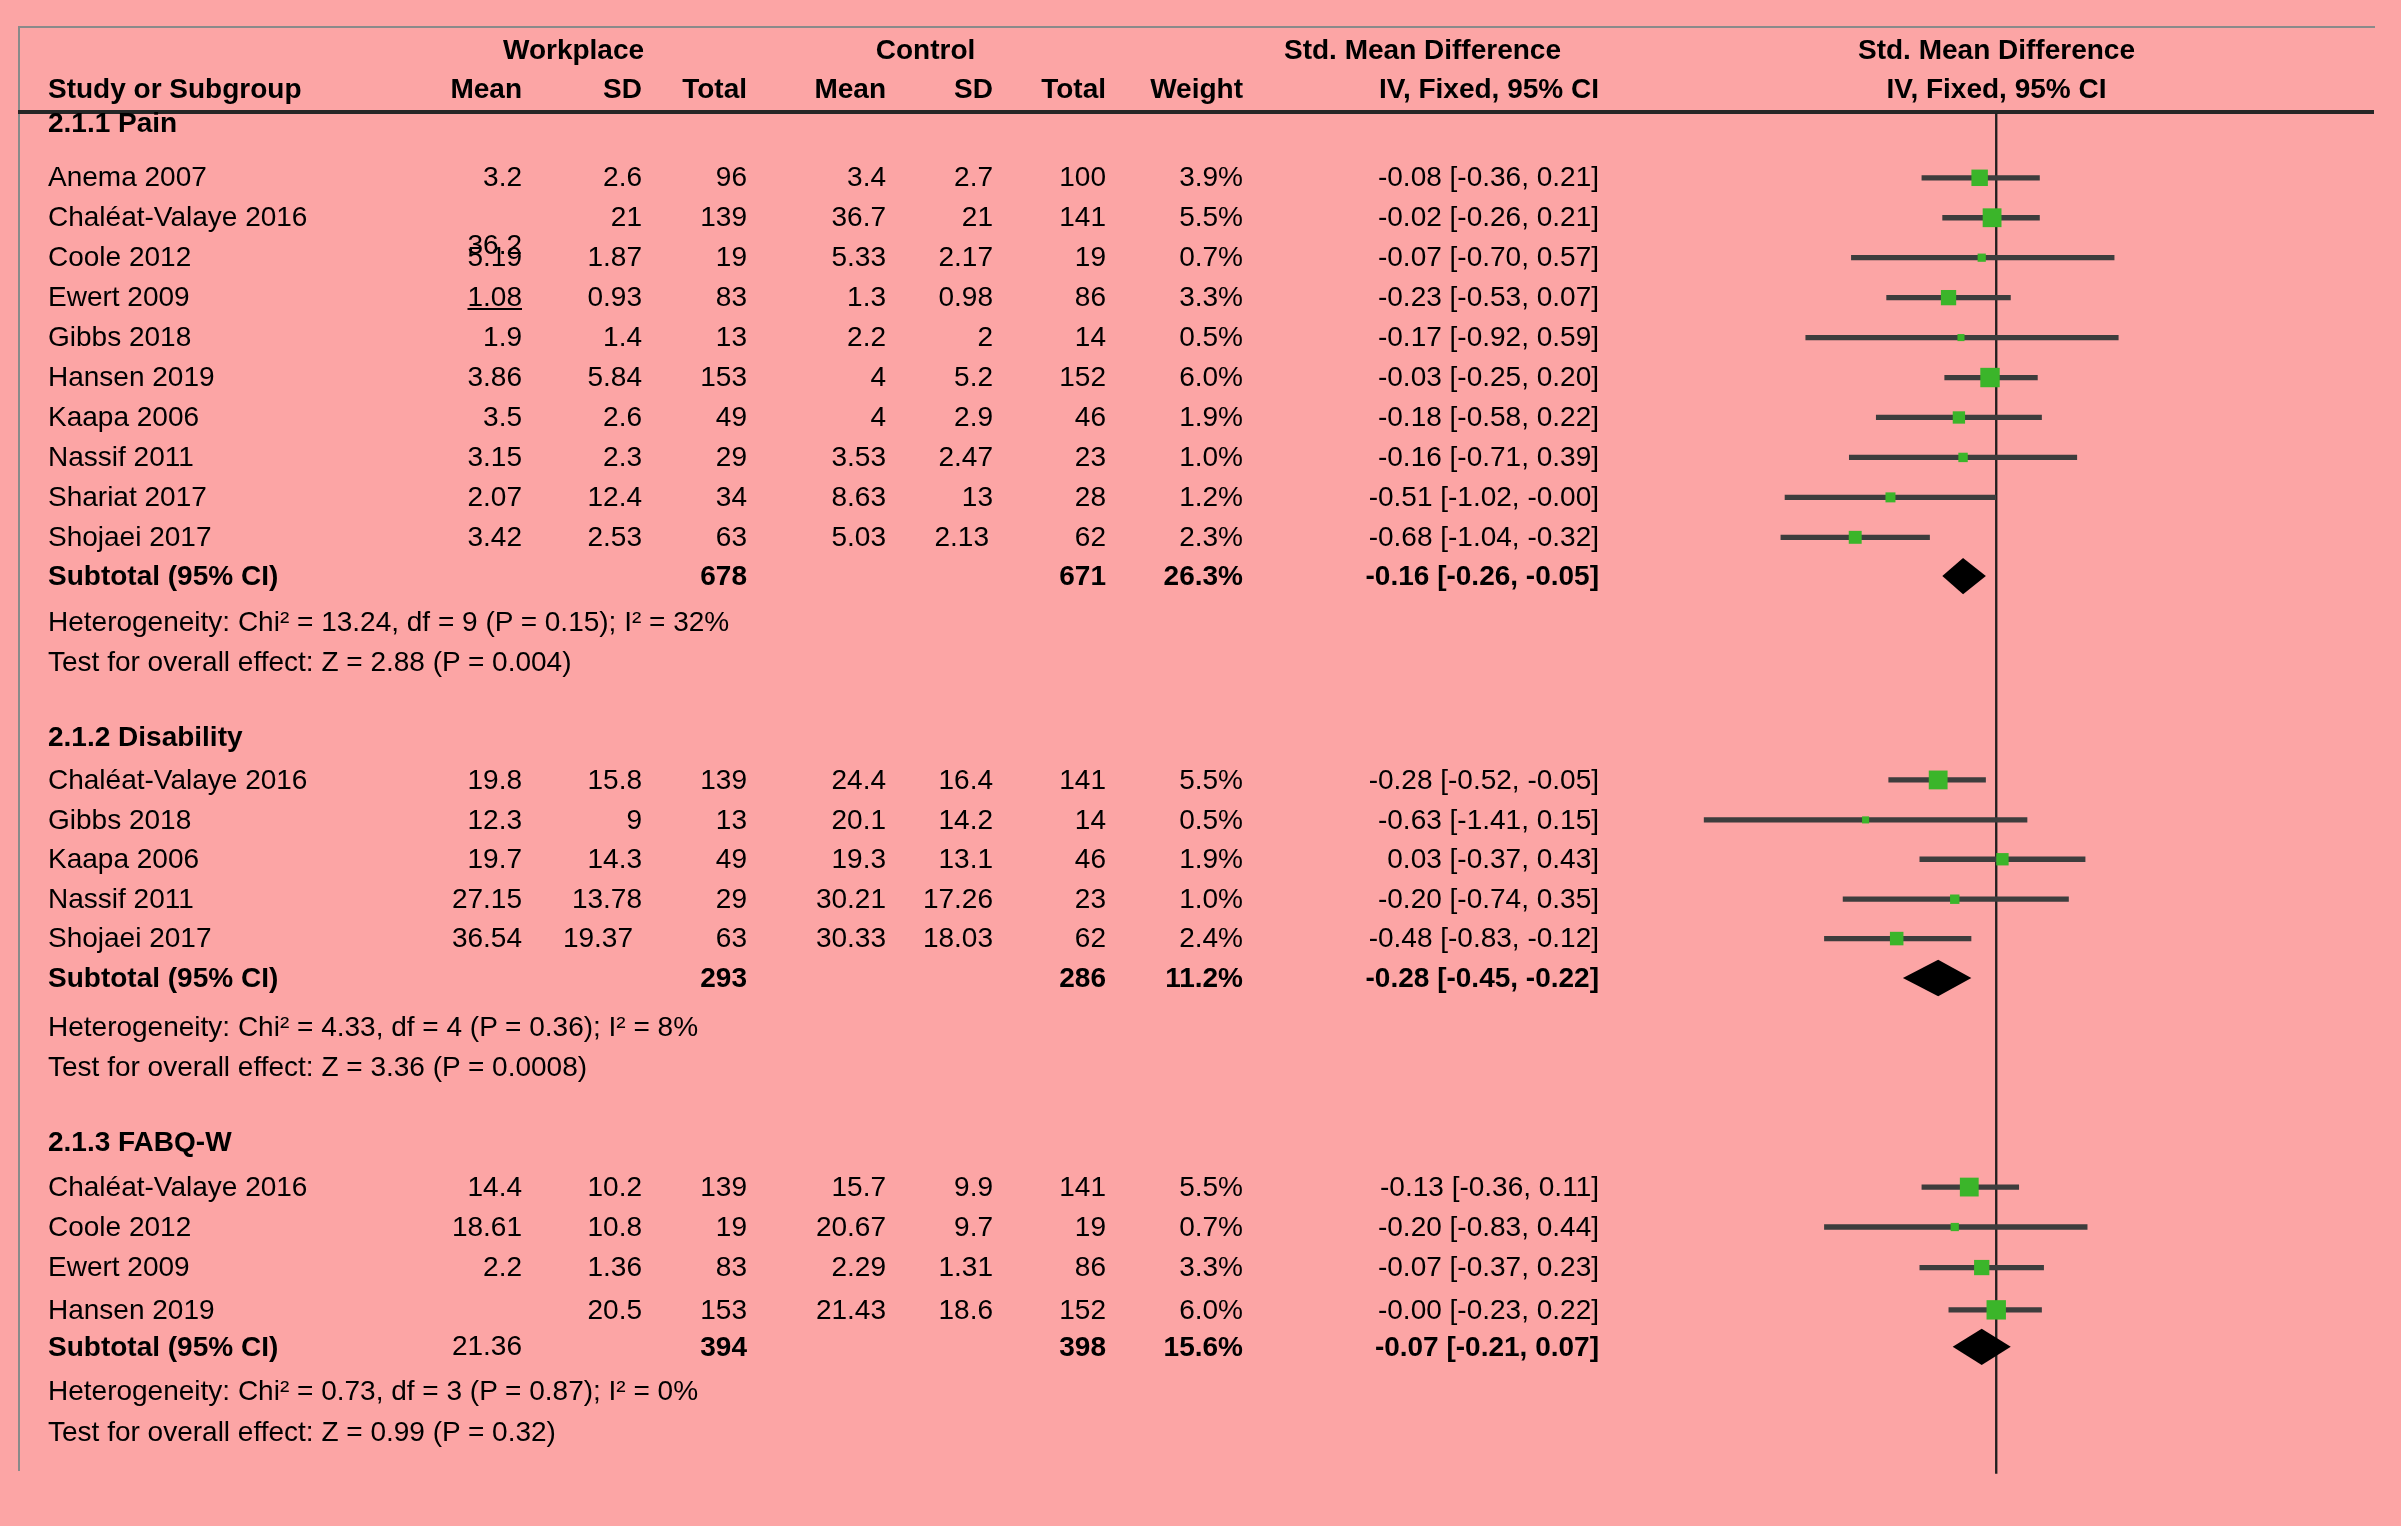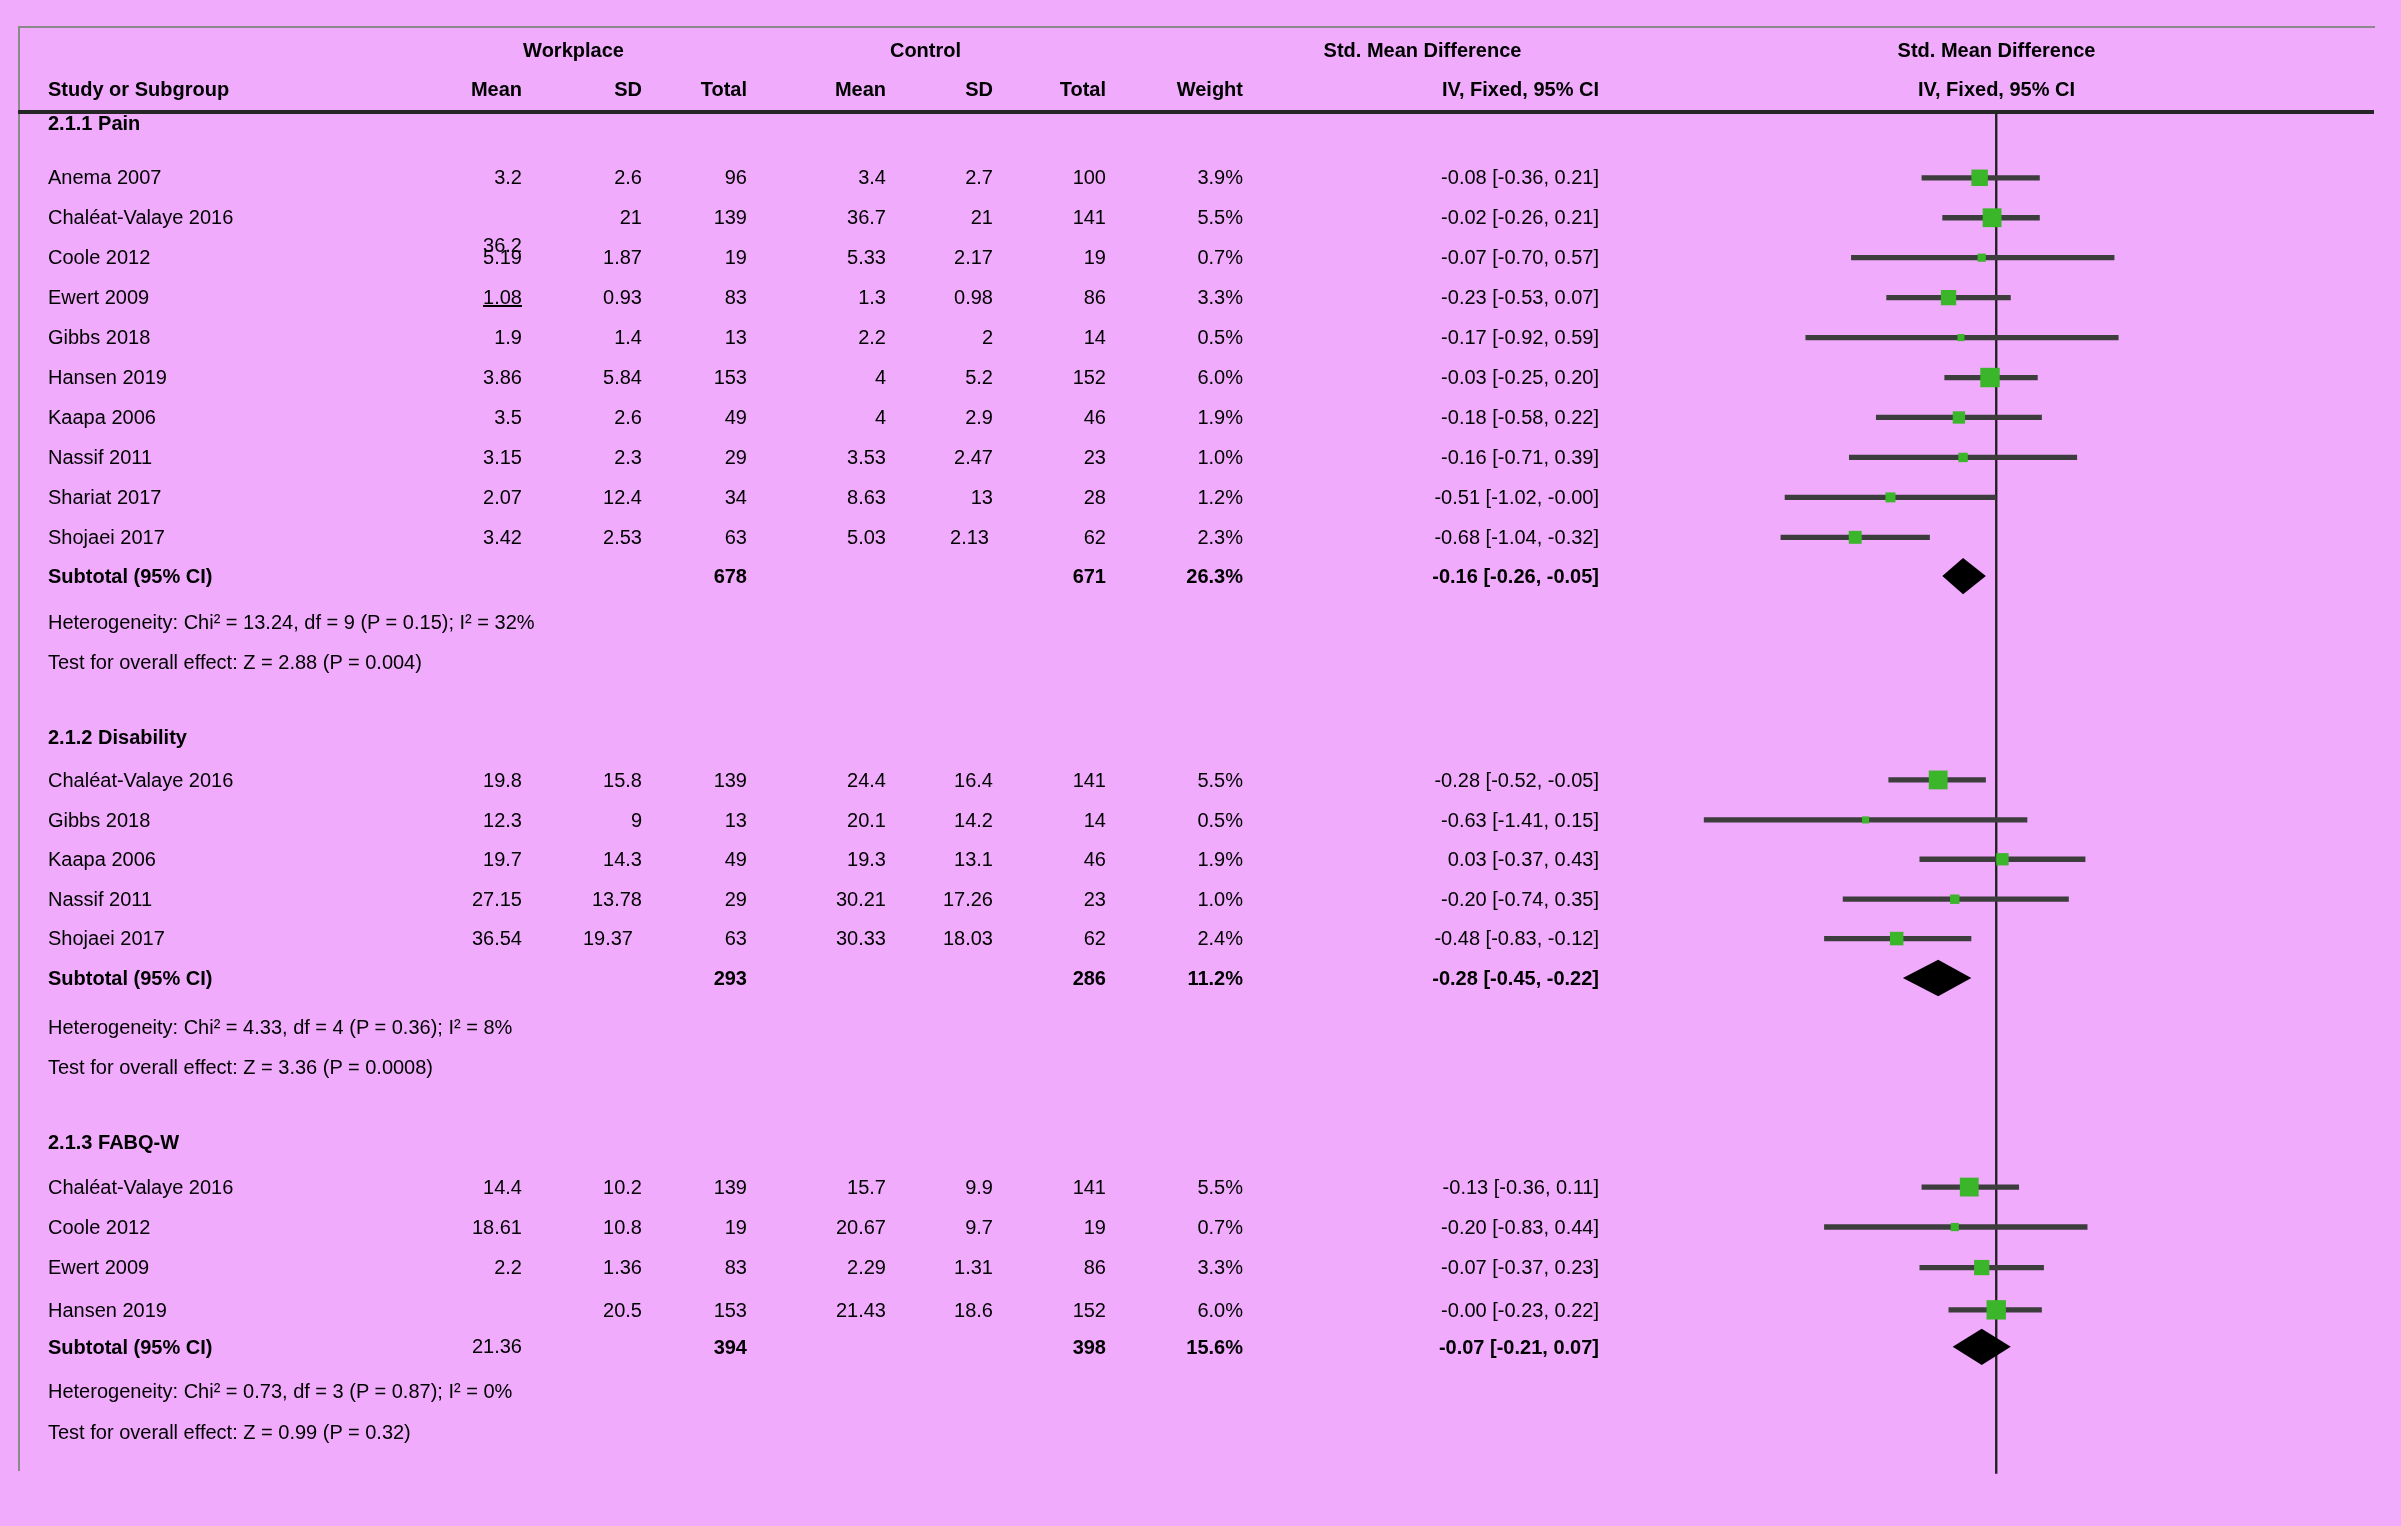--- a/index.html
+++ b/index.html
@@ -1,21 +1,21 @@
 <!DOCTYPE html>
 <html style="font-size:9.4px"><head>
 <meta charset="utf-8">
 <style>
   html,body{margin:0;padding:0;background:#ffffff;}
   #figure{
     position:relative;
     width:2401px;height:1527px;
-    background:#f0abfc;
+    background:#fca5a5;
     font-family:"Liberation Sans","DejaVu Sans",sans-serif;
-    font-size:20px;
+    font-size:28px;
     color:#000;
     overflow:hidden;
   }
   .cell{position:absolute;white-space:nowrap;}
   .r{text-align:right;}
   .c{text-align:center;}
   .b{font-weight:bold;}
   .row{position:absolute;left:0;width:100%;height:40px;line-height:40px;}
   .hline{position:absolute;background:#8a8a8a;}
   .sep{position:absolute;background:#262626;}

